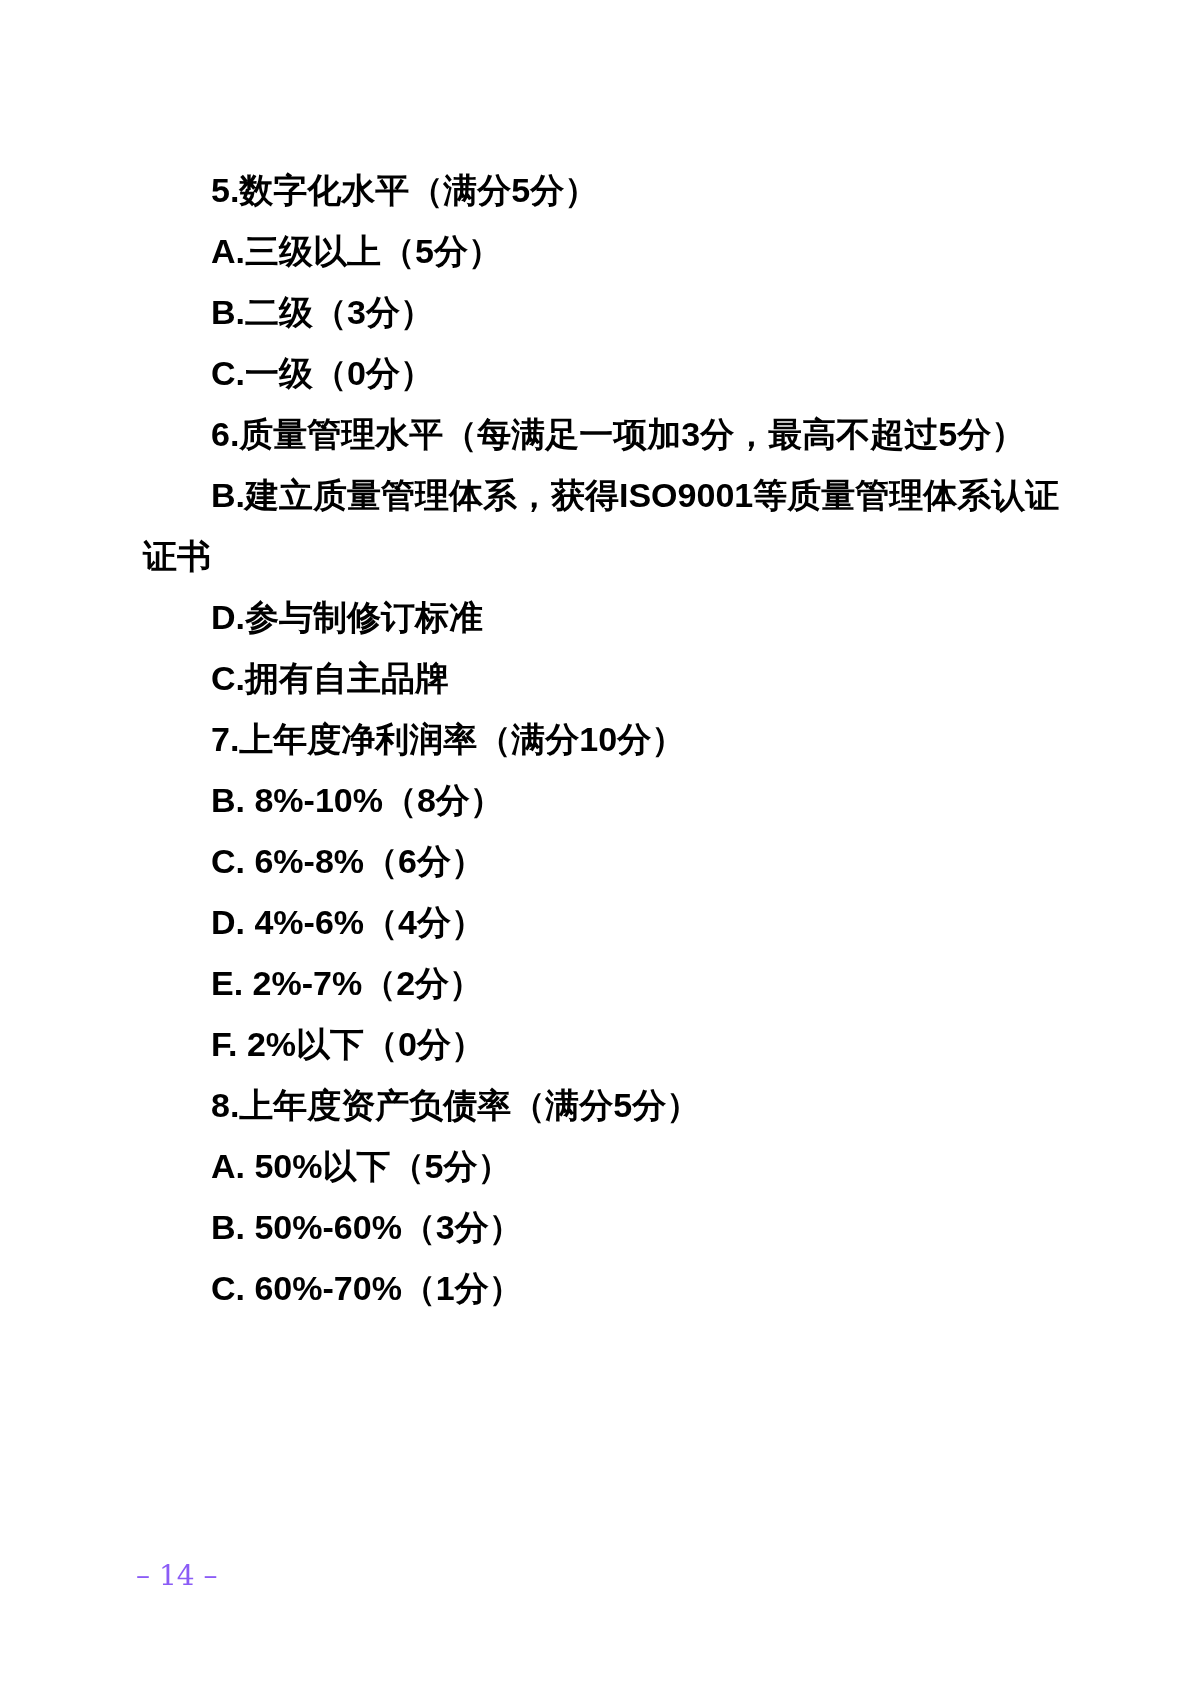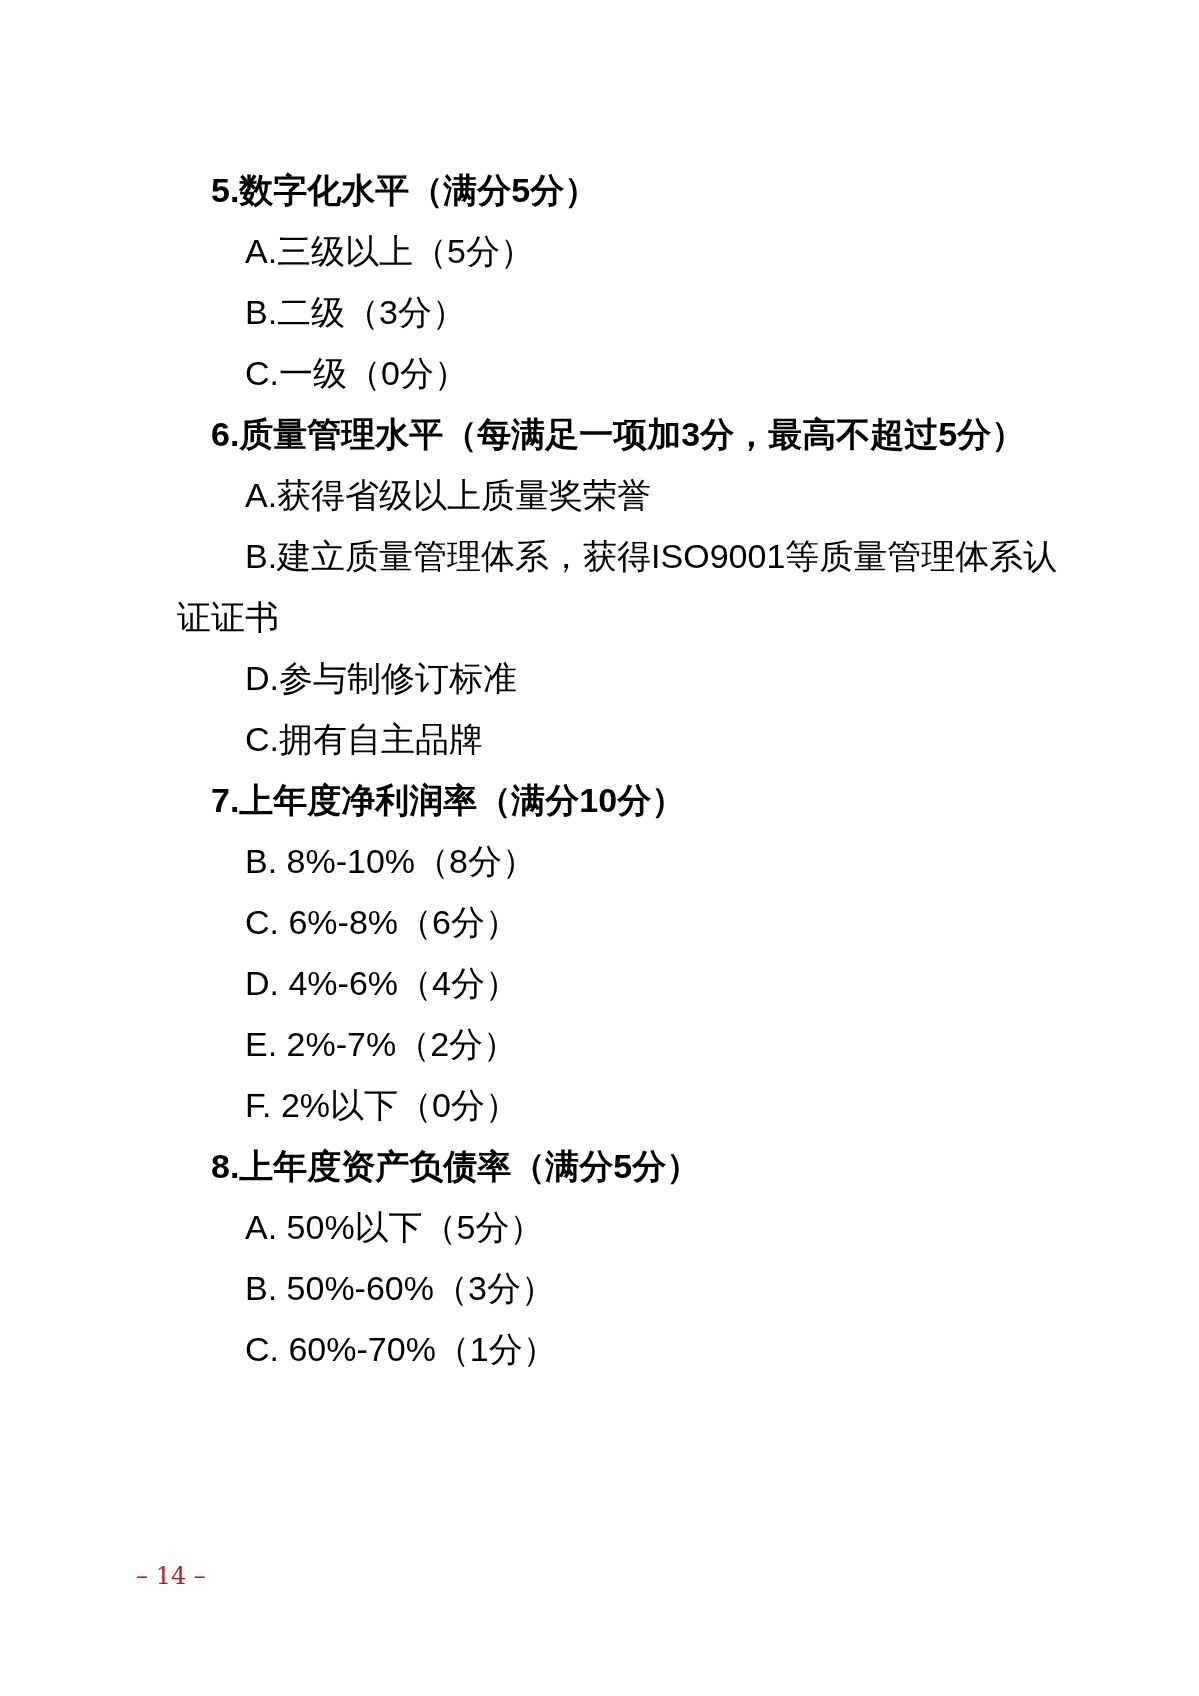--- a/index.html
+++ b/index.html
@@ -28,45 +28,43 @@
     line-height: 61px;
     text-indent: 68px;
     color: #000000;
     font-family: "Liberation Sans", "DejaVu Sans", sans-serif;
     word-break: break-all;
   }
   .content p.heading {
     font-weight: 700;
   }
   .content p.option {
-    font-weight: 400;
-    margin-left: 34px;
+    font-weight: 700;
   }
   .footer {
     position: absolute;
     left: 136px;
     top: 1556px;
-    font-size: 24px;
+    font-size: 28px;
     line-height: 40px;
-    color: #b91c1c;
+    color: #8b5cf6;
     font-family: "DejaVu Serif", "Liberation Serif", serif;
   }
 </style>
 </head>
 <body>
 
 <div class="page">
   <div class="content" id="content">
 
   <p class="heading">5.数字化水平（满分5分）</p>
       <p class="option">A.三级以上（5分）</p>
       <p class="option">B.二级（3分）</p>
       <p class="option">C.一级（0分）</p>
       <p class="heading">6.质量管理水平（每满足一项加3分，最高不超过5分）</p>
-      <p class="option">A.获得省级以上质量奖荣誉</p>
       <p class="option">B.建立质量管理体系，获得ISO9001等质量管理体系认证证书</p>
       <p class="option">D.参与制修订标准</p>
       <p class="option">C.拥有自主品牌</p>
       <p class="heading">7.上年度净利润率（满分10分）</p>
       <p class="option">B. 8%-10%（8分）</p>
       <p class="option">C. 6%-8%（6分）</p>
       <p class="option">D. 4%-6%（4分）</p>
       <p class="option">E. 2%-7%（2分）</p>
       <p class="option">F. 2%以下（0分）</p>
       <p class="heading">8.上年度资产负债率（满分5分）</p>

